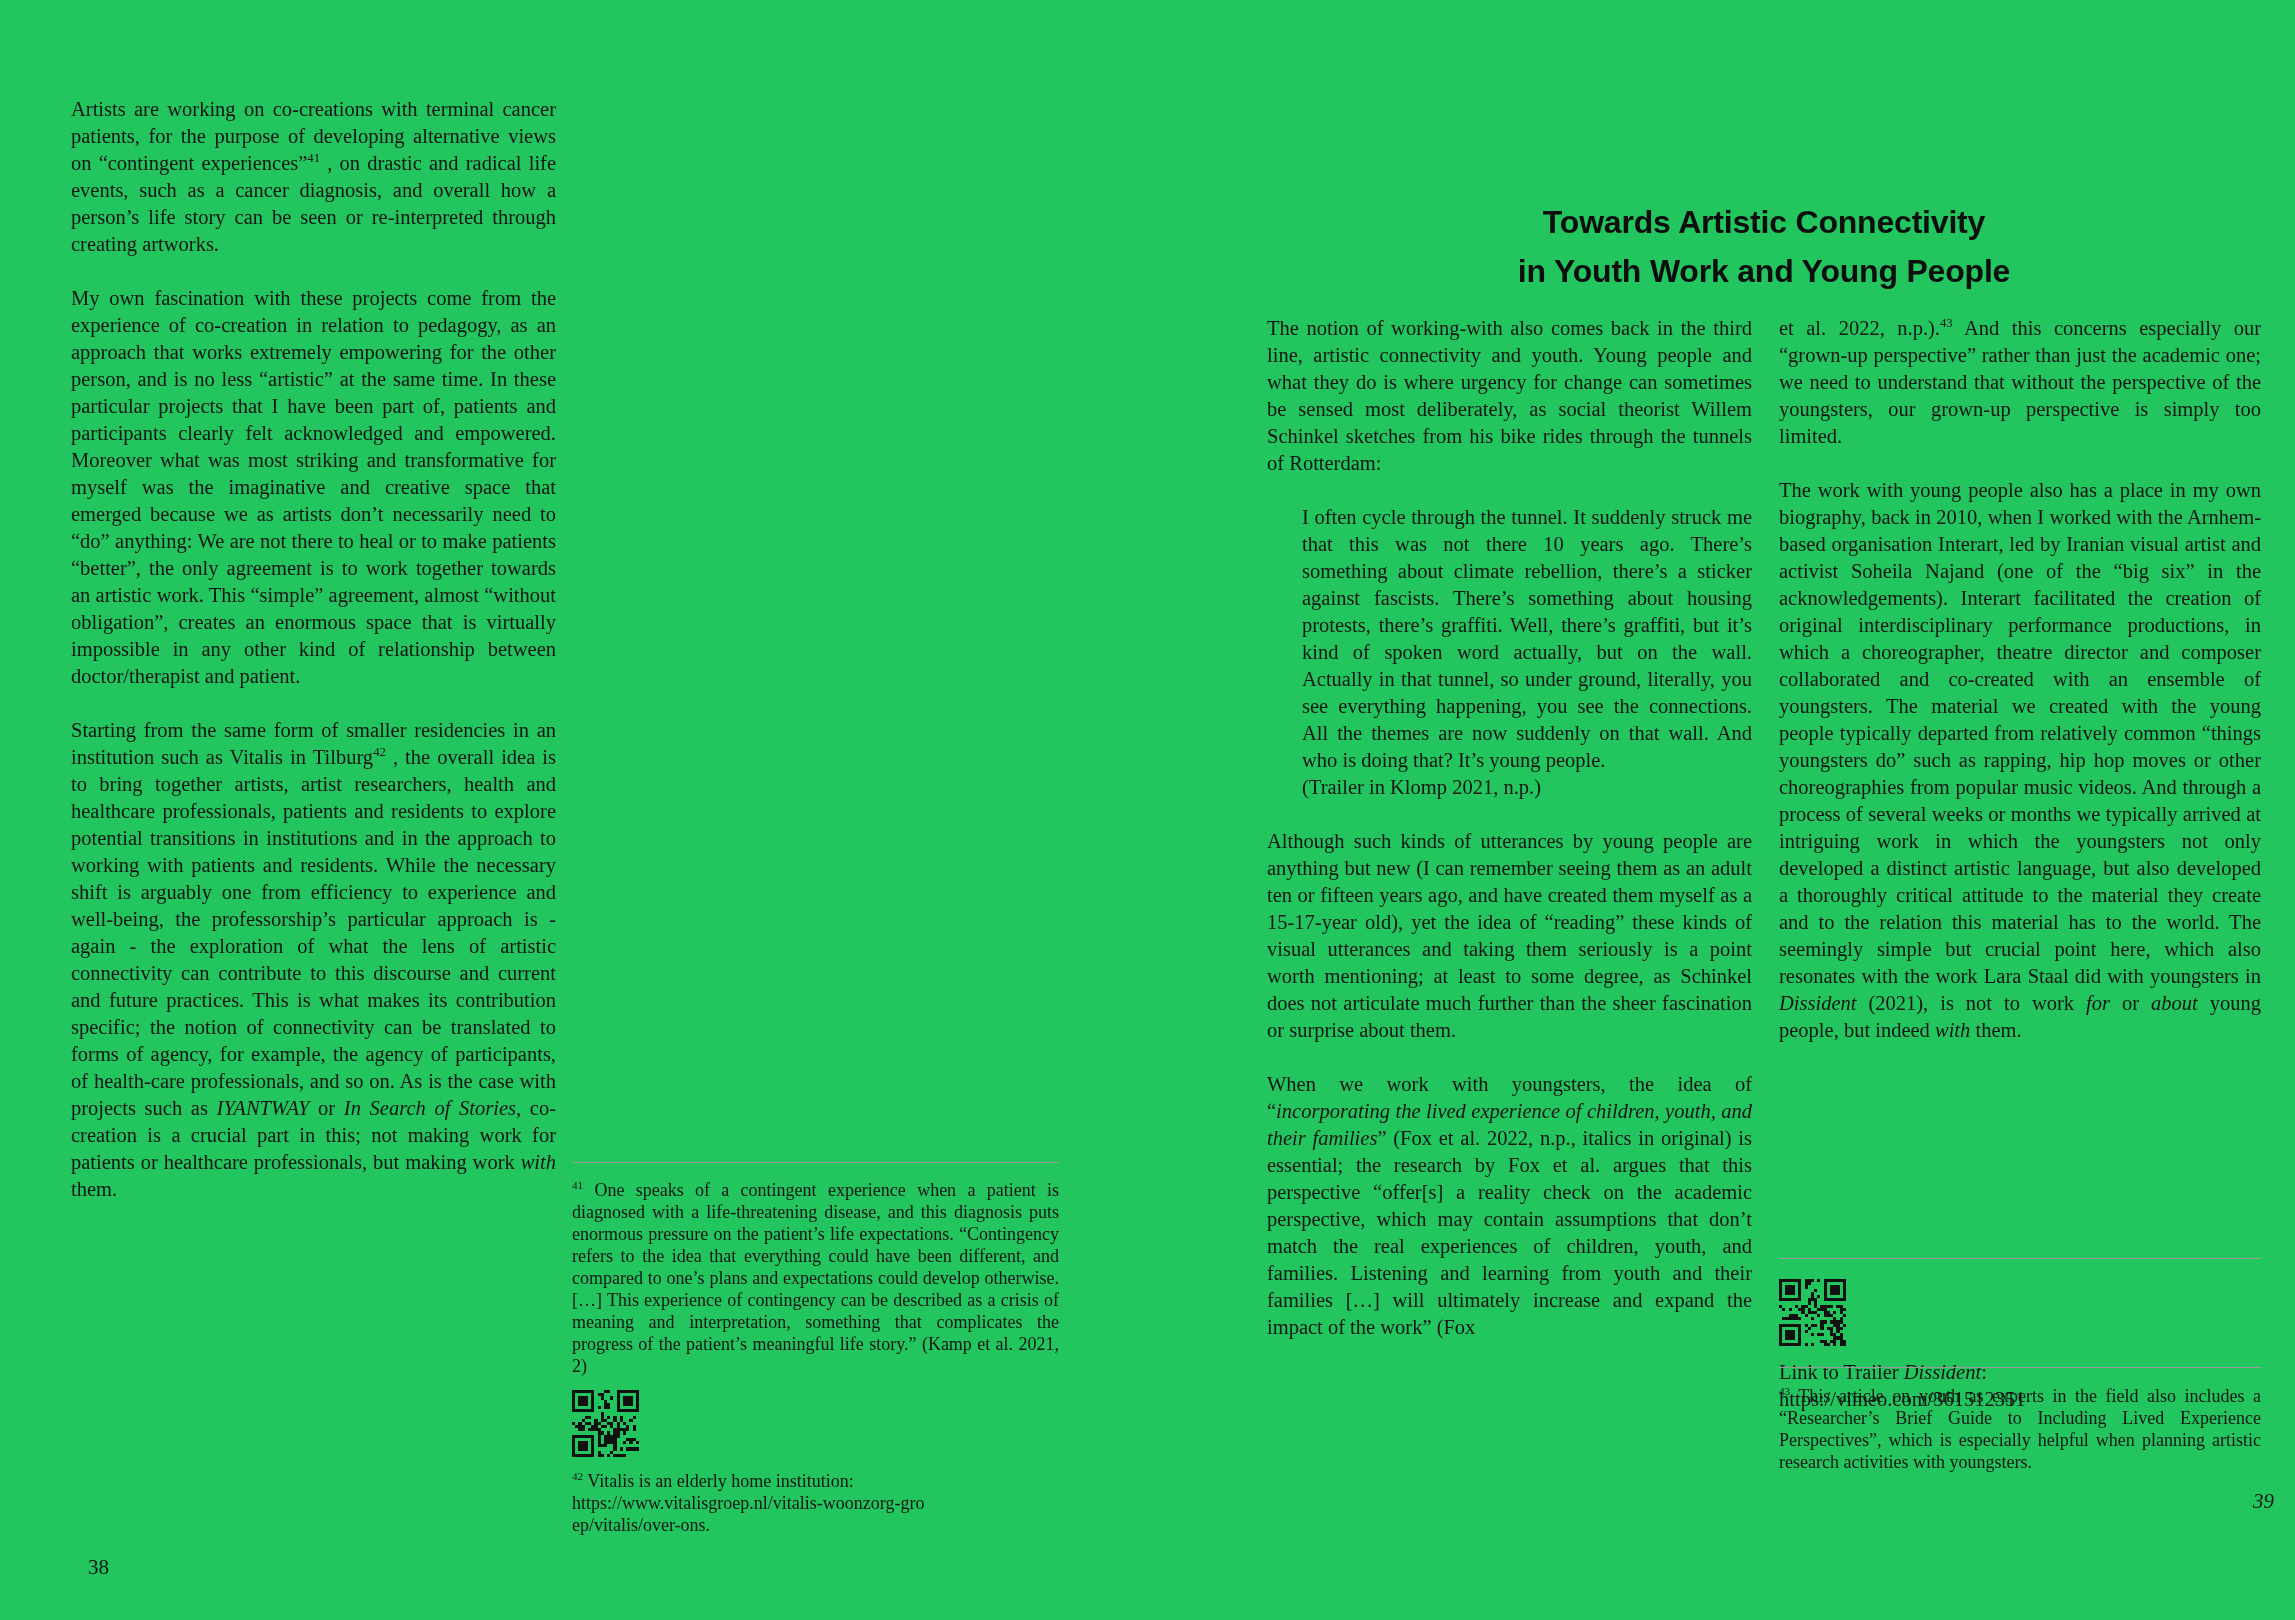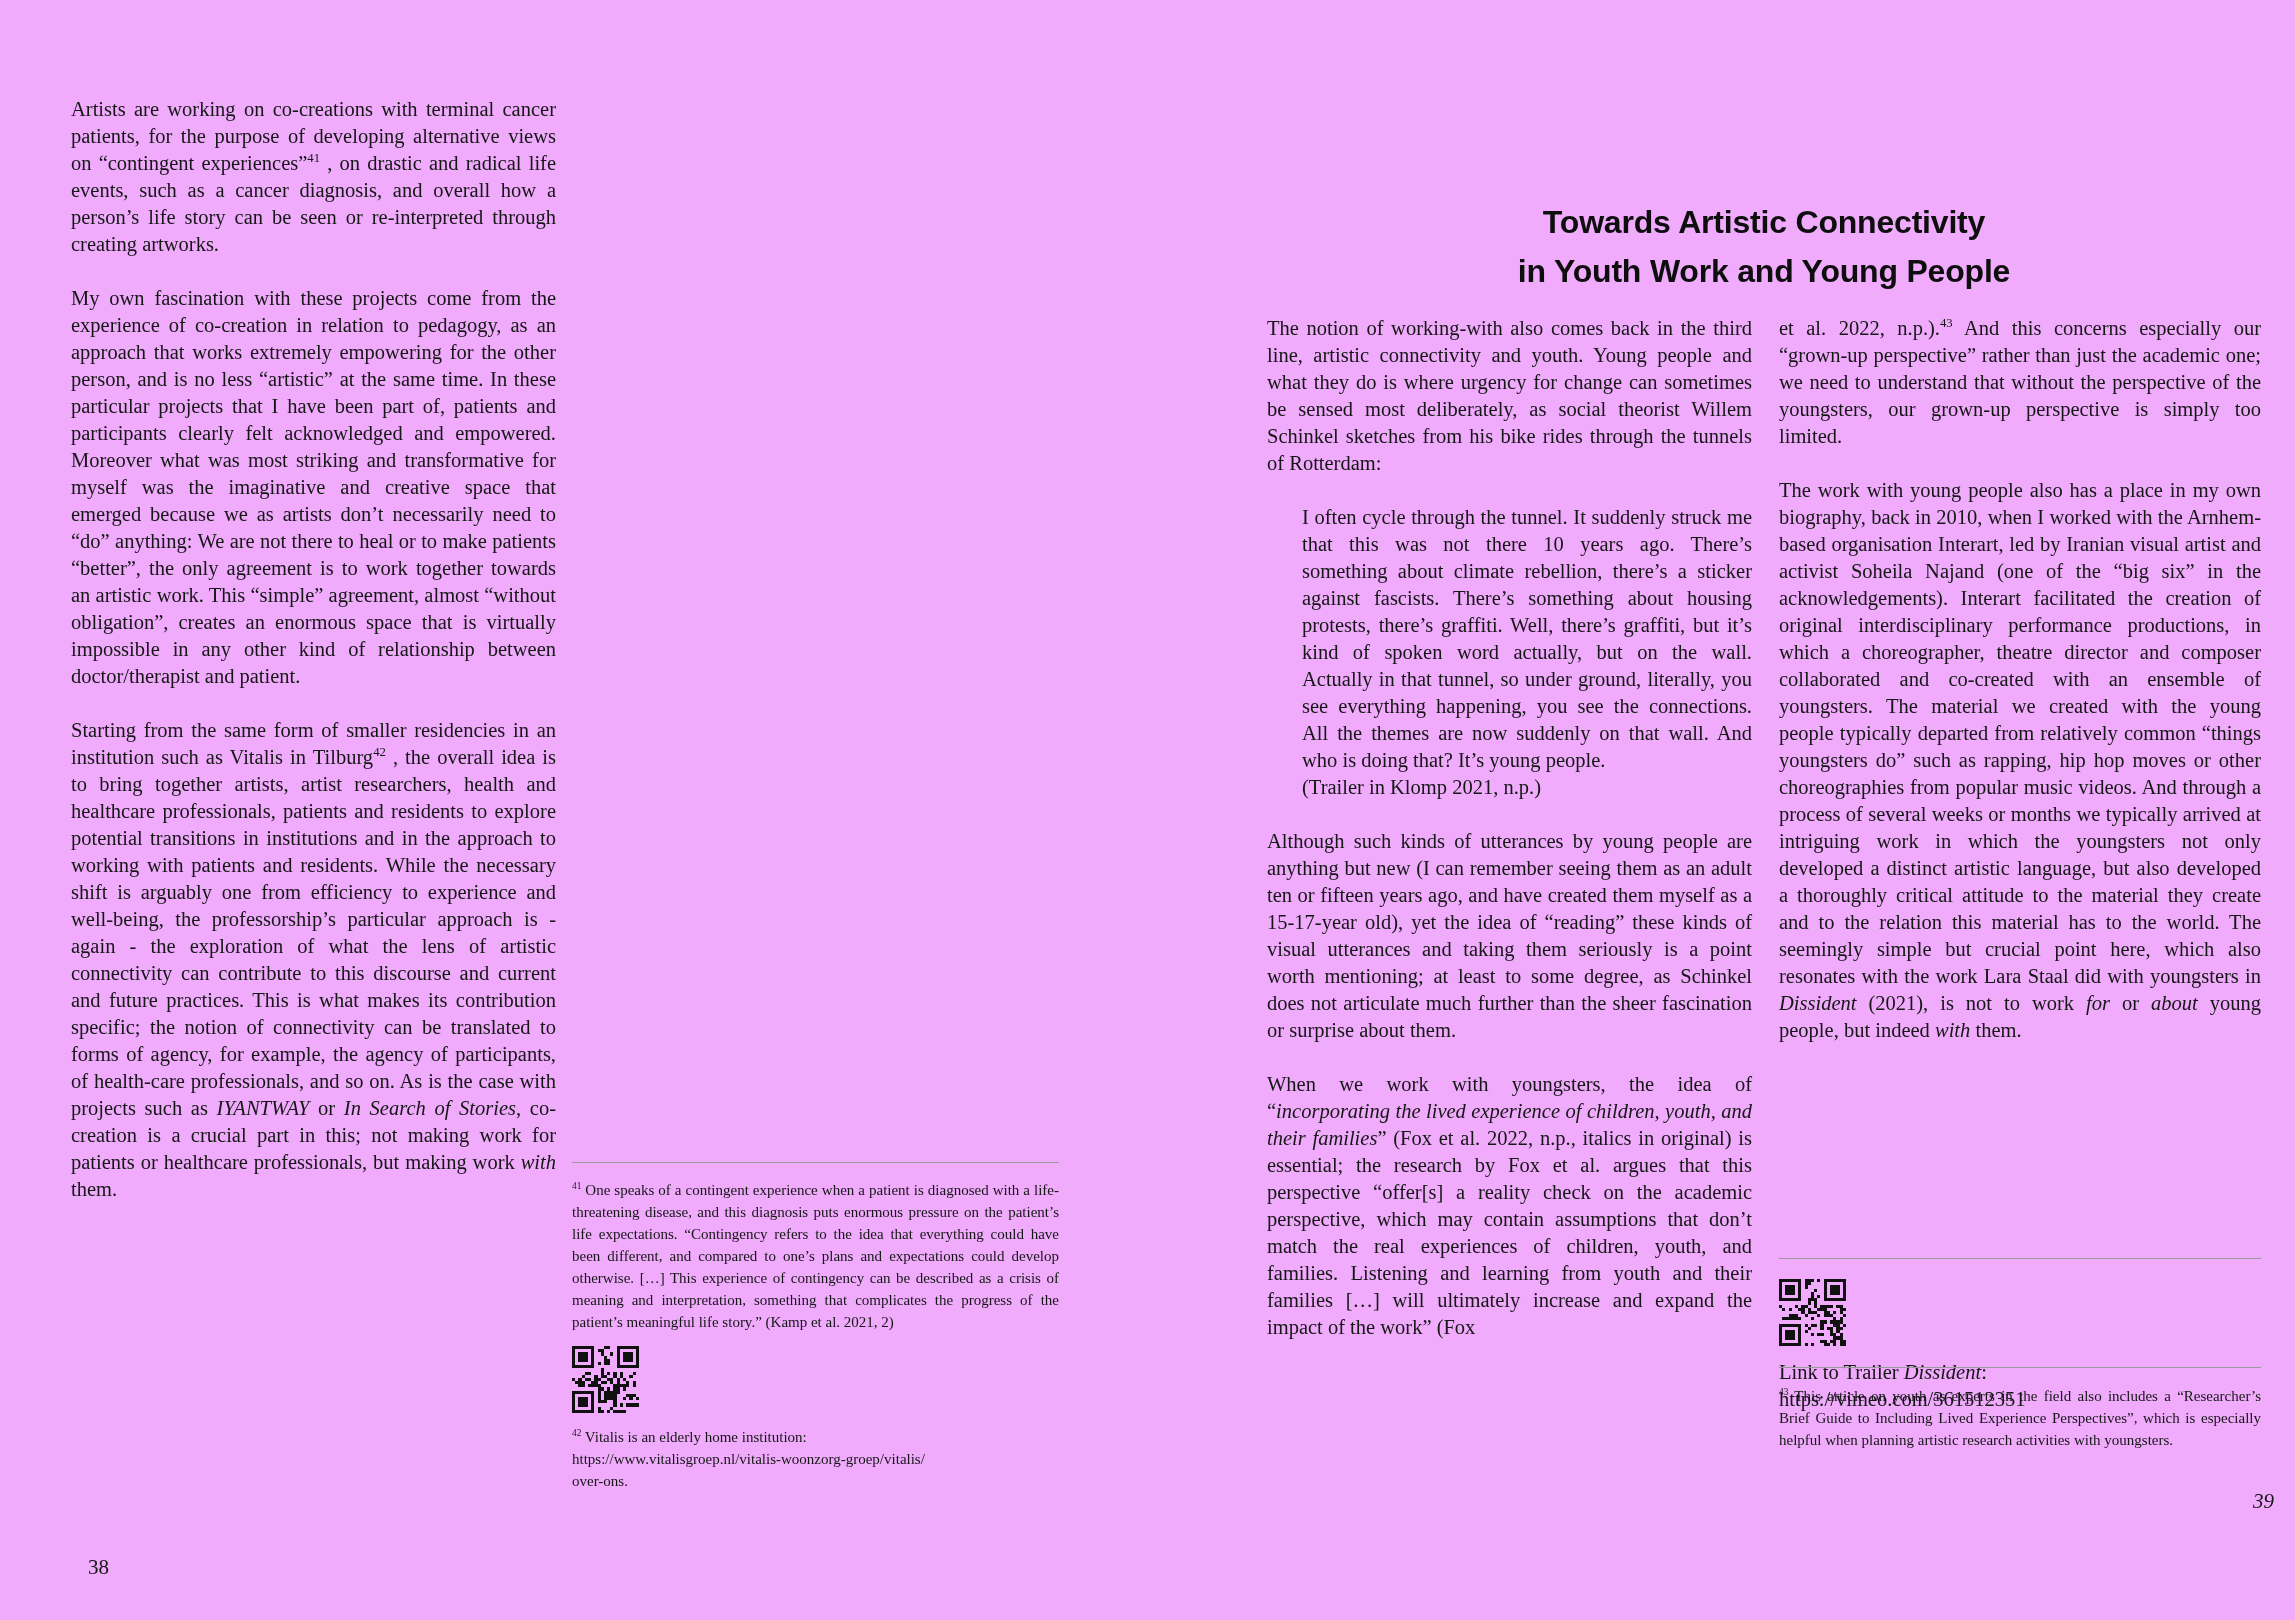--- a/index.html
+++ b/index.html
@@ -1,33 +1,33 @@
 <!DOCTYPE html>
 <html style="font-size:13px"><head>
 <meta charset="utf-8">
 <style>
   html,body{margin:0;padding:0;background:#e9e9e9;}
-  .spread{position:relative;width:2295px;height:1620px;background:#f0abfc;
+  .spread{position:relative;width:2295px;height:1620px;background:#22c55e;
           font-family:"Liberation Serif",serif;color:#161616;overflow:hidden;}
   .col{position:absolute;font-size:20.5px;line-height:27px;text-align:justify;}
   .col p{margin:0 0 27px 0;}
   #lp-col1{left:71px;top:96px;width:485px;}
   #rp-col1{left:1267px;top:315px;width:485px;}
   #rp-col2{left:1779px;top:315px;width:482px;}
   blockquote{margin:27px 0 27px 35px;padding:0;}
   blockquote p{margin:0 !important;}
   .title{position:absolute;left:1267px;top:198px;width:994px;margin:0;text-align:center;
          font-family:"Liberation Sans",sans-serif;font-weight:700;font-size:32px;
          line-height:49px;letter-spacing:-0.2px;color:#0e0e0e;}
   .title span{display:block;}
   .rule{position:absolute;border:none;border-top:1.2px solid #9a9a9a;margin:0;height:0;}
   #lp-rule{left:572px;top:1162px;width:487px;}
   #rp-rule1{left:1779px;top:1258px;width:482px;}
   #rp-rule2{left:1779px;top:1367px;width:482px;}
-  .fn{font-size:15px;line-height:22px;text-align:justify;margin:0 0 13px 0;}
+  .fn{font-size:18px;line-height:22px;text-align:justify;margin:0 0 13px 0;}
   #lp-footnotes{position:absolute;left:572px;top:1179px;width:487px;}
   .fn-row{display:flex;gap:13px;align-items:flex-start;flex-direction:column;}
   .qr{width:67px;height:67px;flex:0 0 67px;}
   .fn-text{width:353px;}
   .fn-text .fn{text-align:left;margin:0;}
   .url{word-break:break-all;}
   #rp-trailer{position:absolute;left:1779px;top:1279px;width:482px;}
   .trailer-text{font-size:20.5px;line-height:27px;}
   .trailer-text p{margin:0;}
   #rp-fn43{position:absolute;left:1779px;top:1385px;width:482px;}

